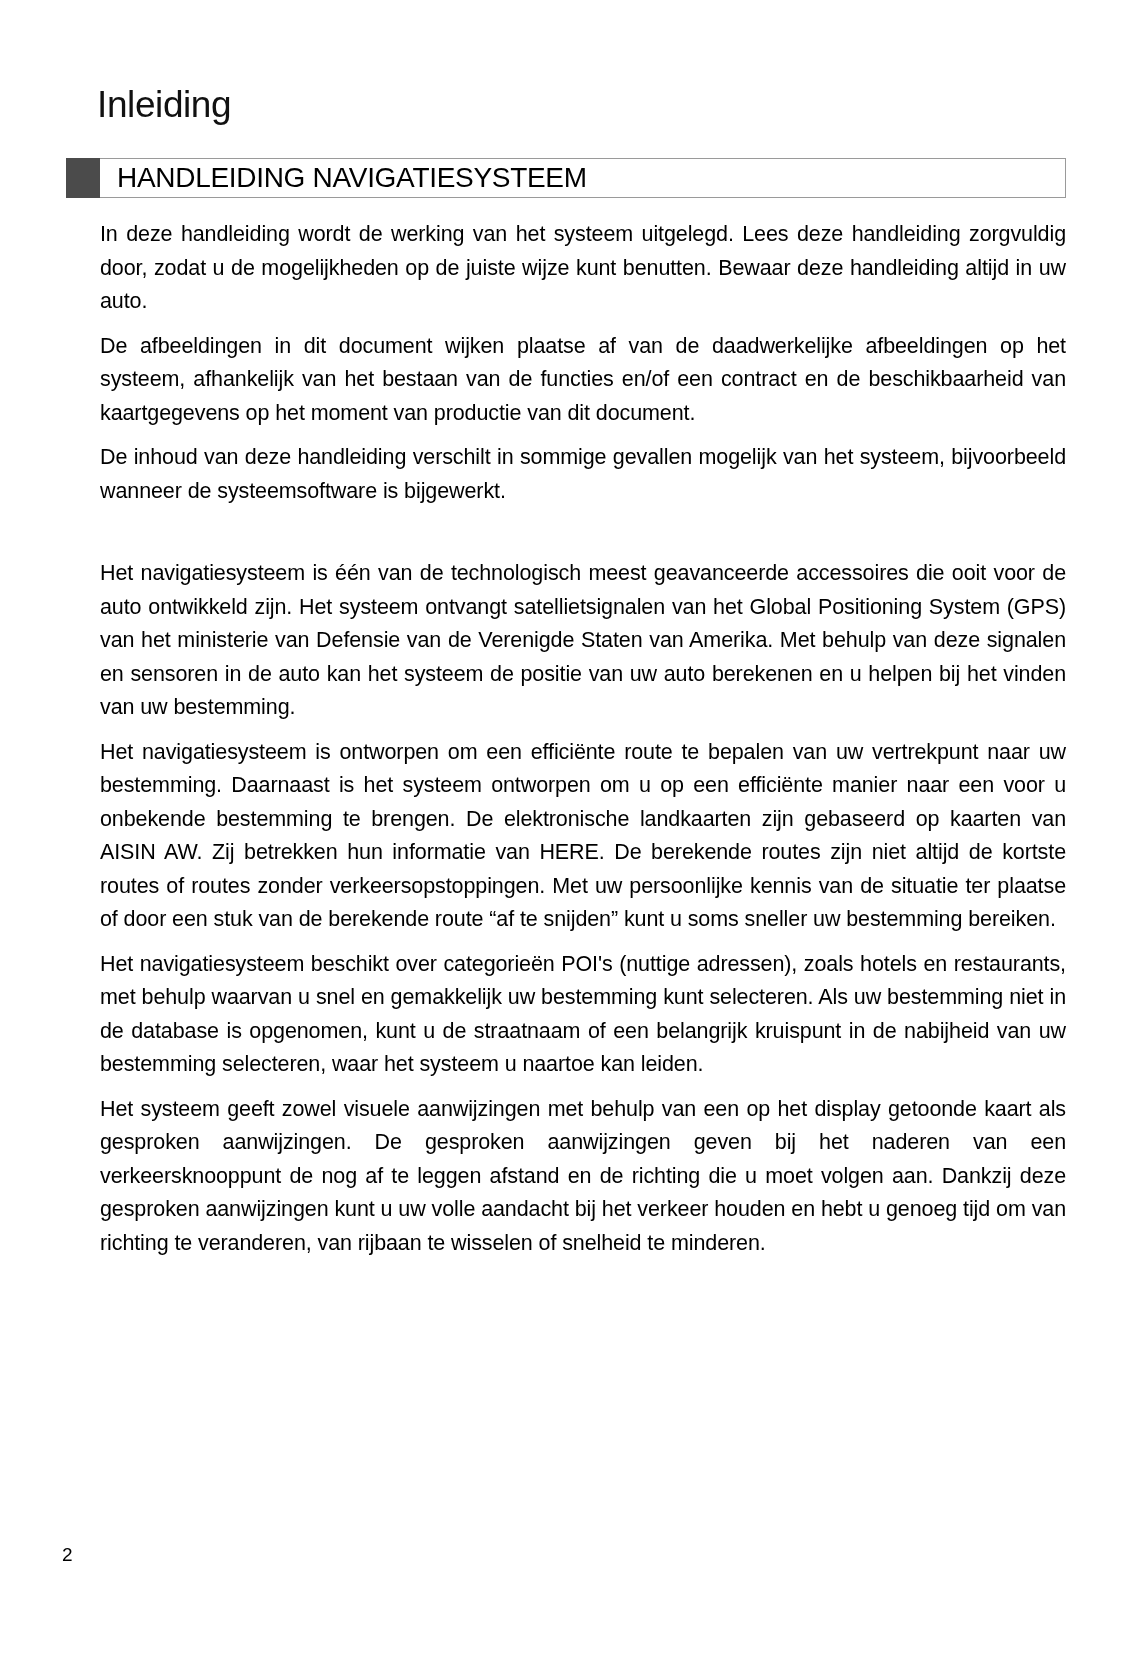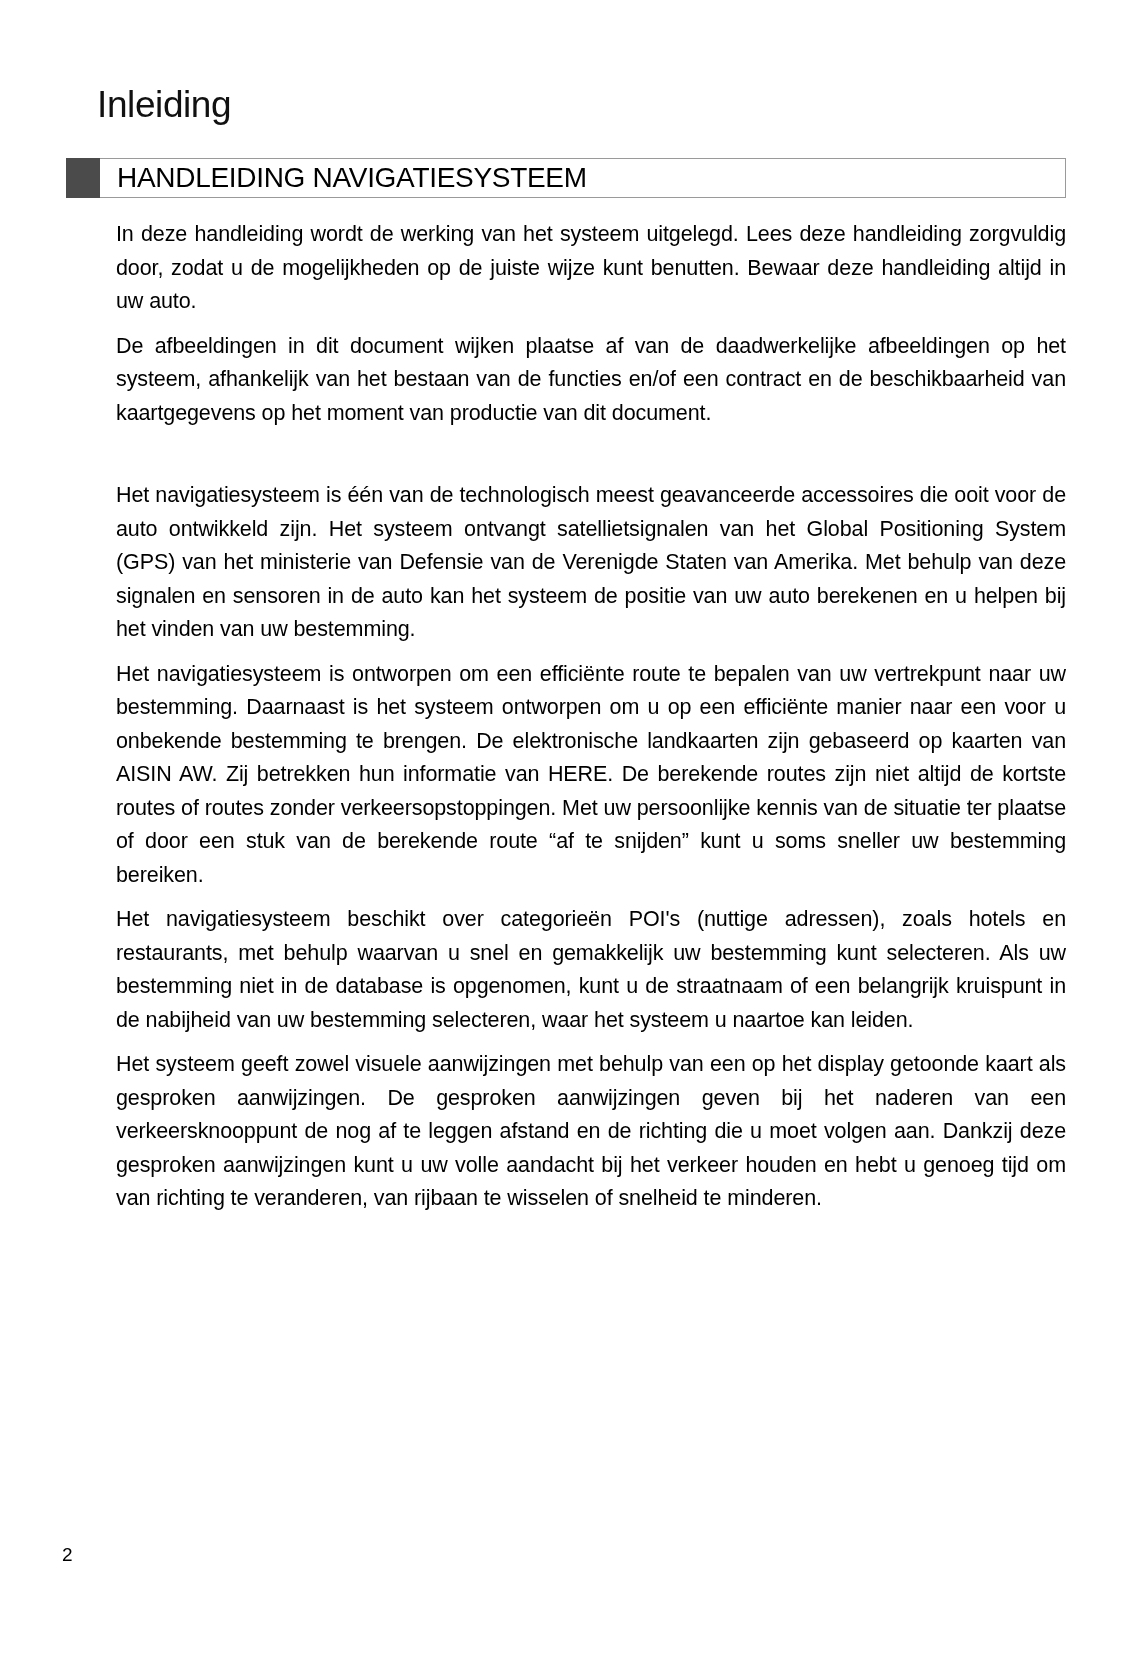--- a/index.html
+++ b/index.html
@@ -80,21 +80,21 @@
   .body-block {
     padding-left: 34px;
     padding-right: 0px;
     box-sizing: border-box;
   }
   .para {
     font-size: 21.5px;
     line-height: 33.5px;
     text-align: justify;
     text-justify: inter-word;
-    margin: 0 0 11px 16px;
+    margin: 0 0 11px 0;
     letter-spacing: -0.1px;
     color: #000000;
     hyphens: manual;
   }
   .para:last-child { margin-bottom: 0; }
 
   .gap-after-section { height: 20px; }
   .gap-before-section { height: 29px; }
 
   
@@ -121,20 +121,21 @@
       <div class="section-box">
         <span class="section-title">HANDLEIDING NAVIGATIESYSTEEM</span>
       </div>
     </div>
 
     <div class="gap-after-section"></div>
 
     <div class="body-block">
       <p class="para">In deze handleiding wordt de werking van het systeem uitgelegd. Lees deze handleiding zorgvuldig door, zodat u de mogelijkheden op de juiste wijze kunt benutten. Bewaar deze handleiding altijd in uw auto.</p>
       <p class="para">De afbeeldingen in dit document wijken plaatse af van de daadwerkelijke afbeeldingen op het systeem, afhankelijk van het bestaan van de functies en/of een contract en de beschikbaarheid van kaartgegevens op het moment van productie van dit document.</p>
+      <p class="para">De inhoud van deze handleiding verschilt in sommige gevallen mogelijk van het systeem, bijvoorbeeld wanneer de systeemsoftware is bijgewerkt.</p>
     </div>
 
     <div class="gap-before-section"></div>
 
 
     <div class="gap-after-section"></div>
 
     <div class="body-block">
       <p class="para">Het navigatiesysteem is één van de technologisch meest geavanceerde accessoires die ooit voor de auto ontwikkeld zijn. Het systeem ontvangt satellietsignalen van het Global Positioning System (GPS) van het ministerie van Defensie van de Verenigde Staten van Amerika. Met behulp van deze signalen en sensoren in de auto kan het systeem de positie van uw auto berekenen en u helpen bij het vinden van uw bestemming.</p>
       <p class="para">Het navigatiesysteem is ontworpen om een efficiënte route te bepalen van uw vertrekpunt naar uw bestemming. Daarnaast is het systeem ontworpen om u op een efficiënte manier naar een voor u onbekende bestemming te brengen. De elektronische landkaarten zijn gebaseerd op kaarten van AISIN AW. Zij betrekken hun informatie van HERE. De berekende routes zijn niet altijd de kortste routes of routes zonder verkeersopstoppingen. Met uw persoonlijke kennis van de situatie ter plaatse of door een stuk van de berekende route “af te snijden” kunt u soms sneller uw bestemming bereiken.</p>

